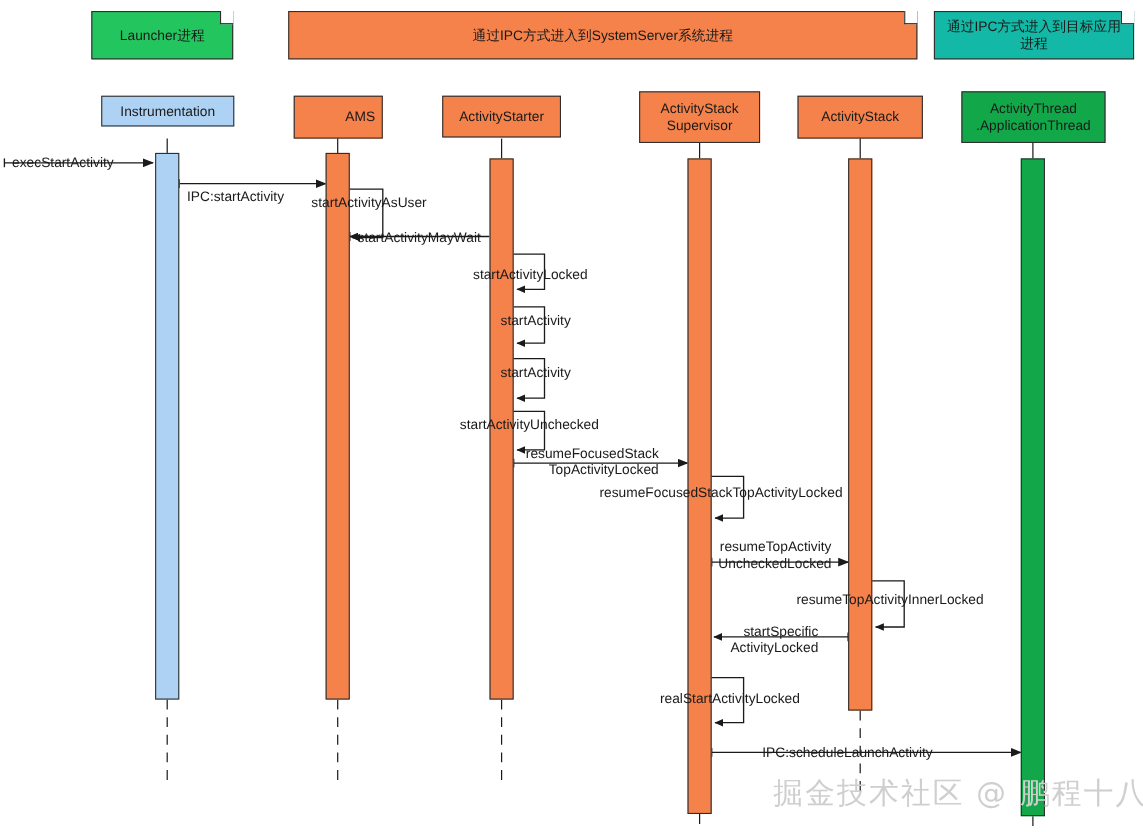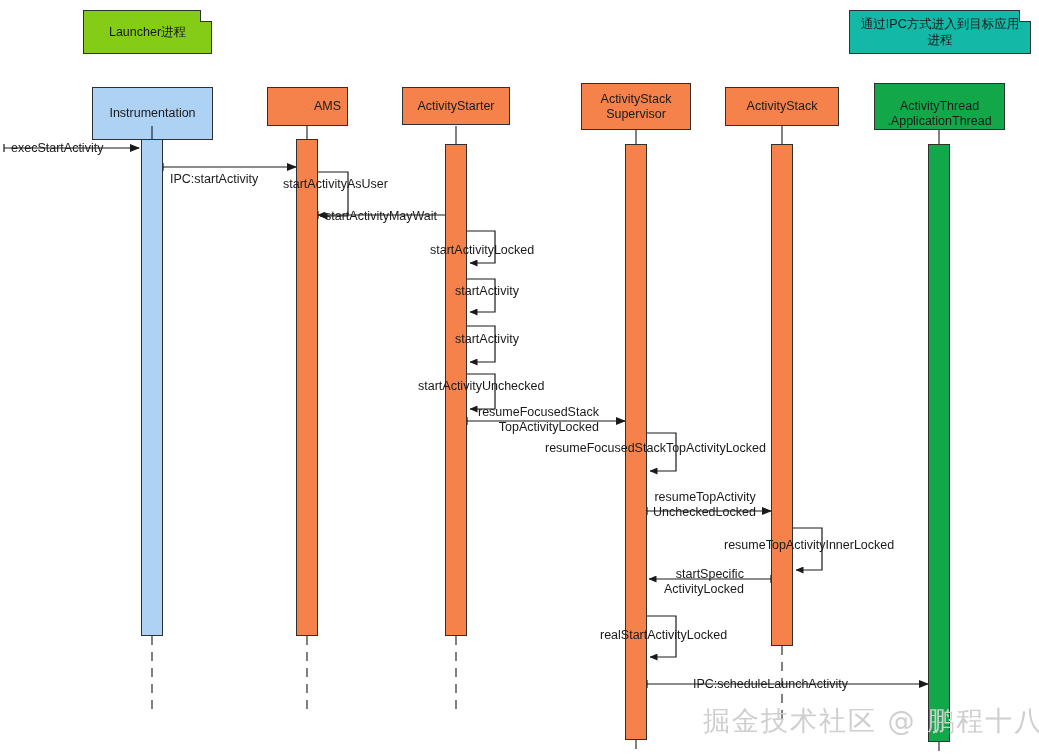--- a/index.html
+++ b/index.html
@@ -11,21 +11,21 @@
     overflow:hidden;
     color:#1a1a1a;
   }
   #stage{position:absolute;left:0;top:0;width:1039px;height:756px;}
   svg#diagram{position:absolute;left:0;top:0;width:1039px;height:756px;}
 
   
   .note{position:absolute;box-sizing:border-box;border:1px solid #2f2f2f;
         display:flex;align-items:center;justify-content:center;text-align:center;
         font-size:12.5px;line-height:16px;padding:2px 8px;}
-  .note.blue{background:#84cc16;}
+  .note.blue{background:#22c55e;}
   .note.orange{background:#F5824B;}
   .note.green{background:#14b8a6;}
   .note .fold{position:absolute;right:-1px;top:-1px;width:11px;height:11px;
         background:#ffffff;border-left:1px solid #2f2f2f;border-bottom:1px solid #2f2f2f;}
 
   
   .actor{position:absolute;box-sizing:border-box;border:1px solid #2f2f2f;
         display:flex;align-items:center;justify-content:center;text-align:center;
         font-size:12.5px;line-height:15px;}
   .actor.blue{background:#AED2F4;}
@@ -51,48 +51,52 @@
 </head>
 <body>
 
 <div id="stage">
 
   <div class="note blue" style="left:83px;top:10px;width:129px;height:44px;">
     <span>Launcher进程</span>
     <span class="fold"></span>
   </div>
 
+  <div class="note orange" style="left:262px;top:10px;width:572px;height:44px;">
+    <span>通过IPC方式进入到SystemServer系统进程</span>
+    <span class="fold"></span>
+  </div>
 
   <div class="note green" style="left:849px;top:10px;width:182px;height:44px;">
     <span>通过IPC方式进入到目标应用进程</span>
     <span class="fold"></span>
   </div>
 
-  <div class="actor blue" style="left:92px;top:87px;width:121px;height:53px;">
+  <div class="actor blue" style="left:92px;top:87px;width:121px;height:28px;">
     <span>Instrumentation</span>
   </div>
 
   <div class="actor orange" style="left:267px;top:87px;width:81px;height:39px;padding-left:40px;">
     <span>AMS</span>
   </div>
 
   <div class="actor orange" style="left:402px;top:87px;width:108px;height:38px;">
     <span>ActivityStarter</span>
   </div>
 
   <div class="actor orange" style="left:581px;top:83px;width:110px;height:47px;flex-direction:column;">
     <span>ActivityStack</span>
     <span>Supervisor</span>
   </div>
 
   <div class="actor orange" style="left:725px;top:87px;width:114px;height:39px;">
     <span>ActivityStack</span>
   </div>
 
-  <div class="actor green" style="left:874px;top:83px;width:131px;height:47px;flex-direction:column;justify-content:flex-end;">
+  <div class="actor green" style="left:874px;top:83px;width:131px;height:47px;flex-direction:column;">
     <span>ActivityThread</span>
     <span>.ApplicationThread</span>
   </div>
 
   <svg id="diagram" viewBox="0 0 1039 756" xmlns="http://www.w3.org/2000/svg">
     <defs>
       <marker id="ah" markerWidth="10" markerHeight="8" refX="9" refY="4" orient="auto" markerUnits="userSpaceOnUse">
         <path d="M0,0 L10,4 L0,8 Z" fill="#1a1a1a"></path>
       </marker>
       <marker id="ahs" markerWidth="8" markerHeight="7" refX="7.5" refY="3.5" orient="auto" markerUnits="userSpaceOnUse">

